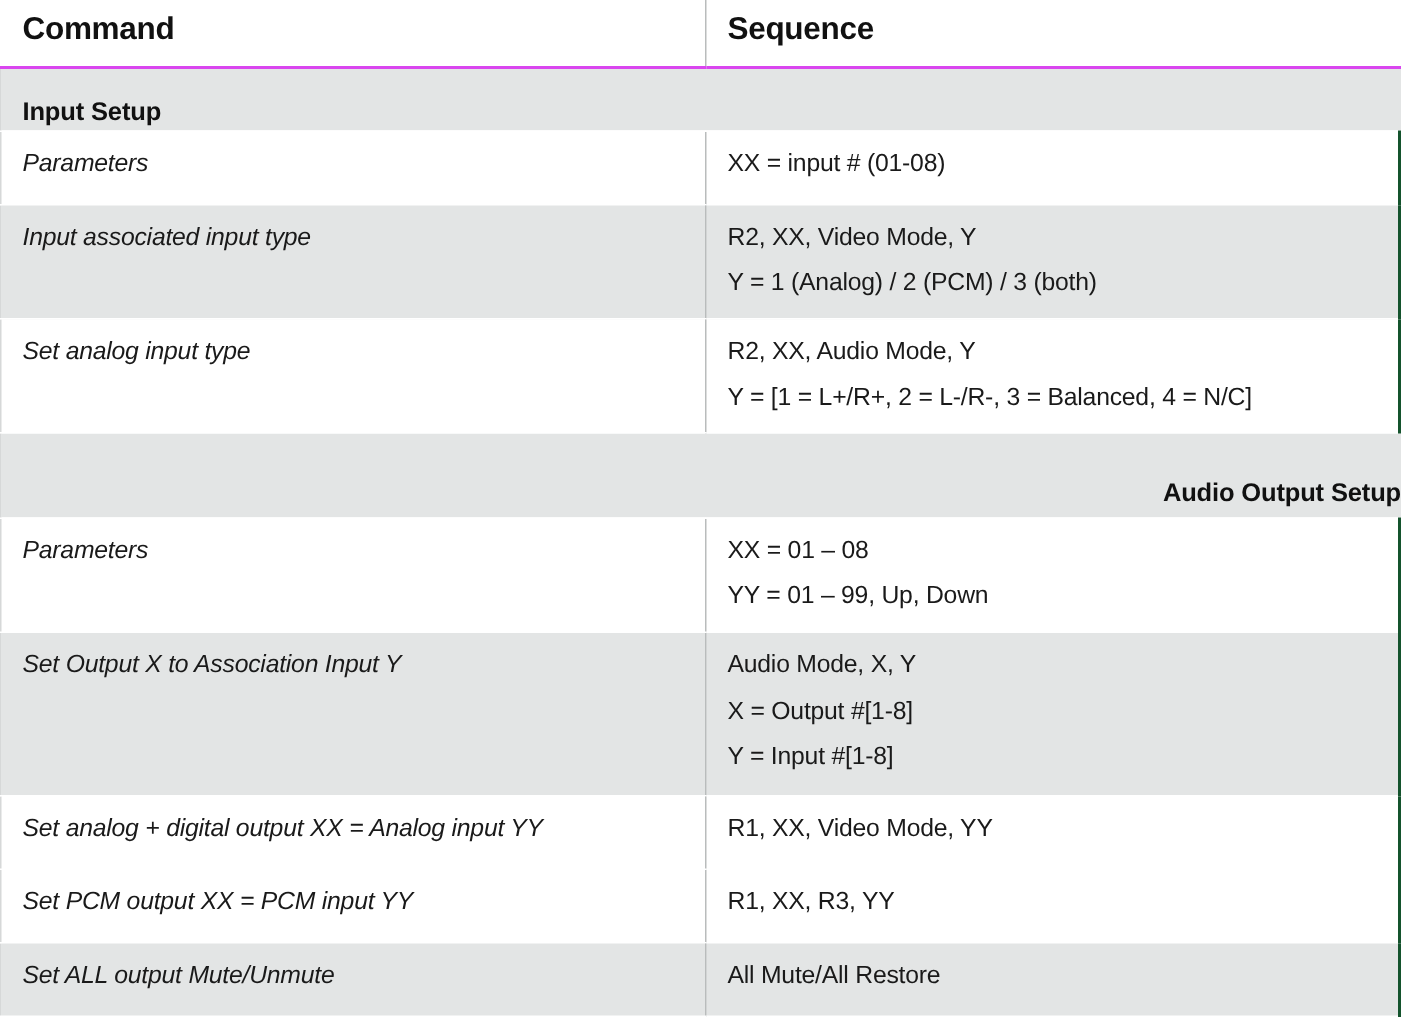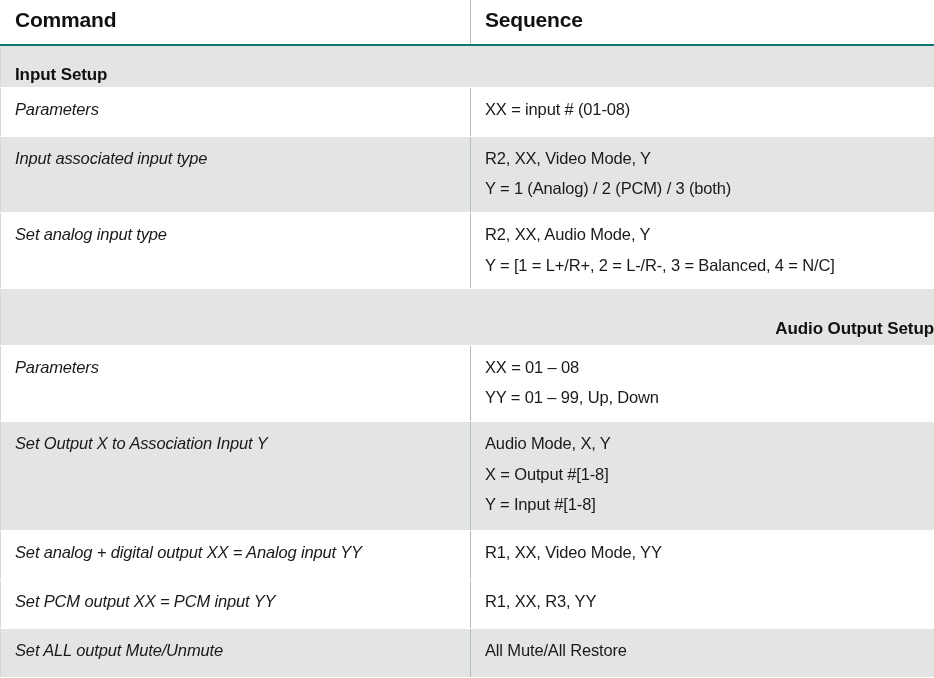--- a/index.html
+++ b/index.html
@@ -32,21 +32,21 @@
     background: #ffffff;
   }
   tr.header-row th {
     text-align: left;
     vertical-align: middle;
     font-size: 21px;
     font-weight: bold;
     letter-spacing: -0.2px;
     color: #111111;
     padding: 0 0 4px 14px;
-    border-bottom: 2px solid #0f766e;
+    border-bottom: 2px solid #d946ef;
     border-left: 1px solid #c9cccc;
     border-right: 1px solid #c9cccc;
   }
   tr.header-row th.th-command {
     border-left: 1px solid #ffffff;
     border-right: 1px solid #b9bcbc;
   }
   tr.header-row th.th-sequence {
     border-left: none;
     border-right: 1px solid #ffffff;
@@ -78,21 +78,21 @@
     line-height: 1.55;
     border-bottom: 1px solid #ffffff;
     letter-spacing: -0.15px;
   }
   tr.data-row td.cell-command {
     border-left: 1px solid #d6d8d8;
     border-right: 1px solid #b9bcbc;
     font-style: italic;
   }
   tr.data-row td.cell-sequence {
-    border-right: 2px solid #14532d;
+    border-right: 6px solid #14532d;
   }
 
   tr.band-white td { background: #ffffff; }
   tr.band-gray  td { background: #e3e5e5; }
 
   tr.data-row.r-h1 td { height: 31px; }
   tr.data-row.r-h2 td { height: 57px; }
   tr.data-row.r-h3 td { height: 88px; }
 
   .line { display: block; white-space: nowrap; }

